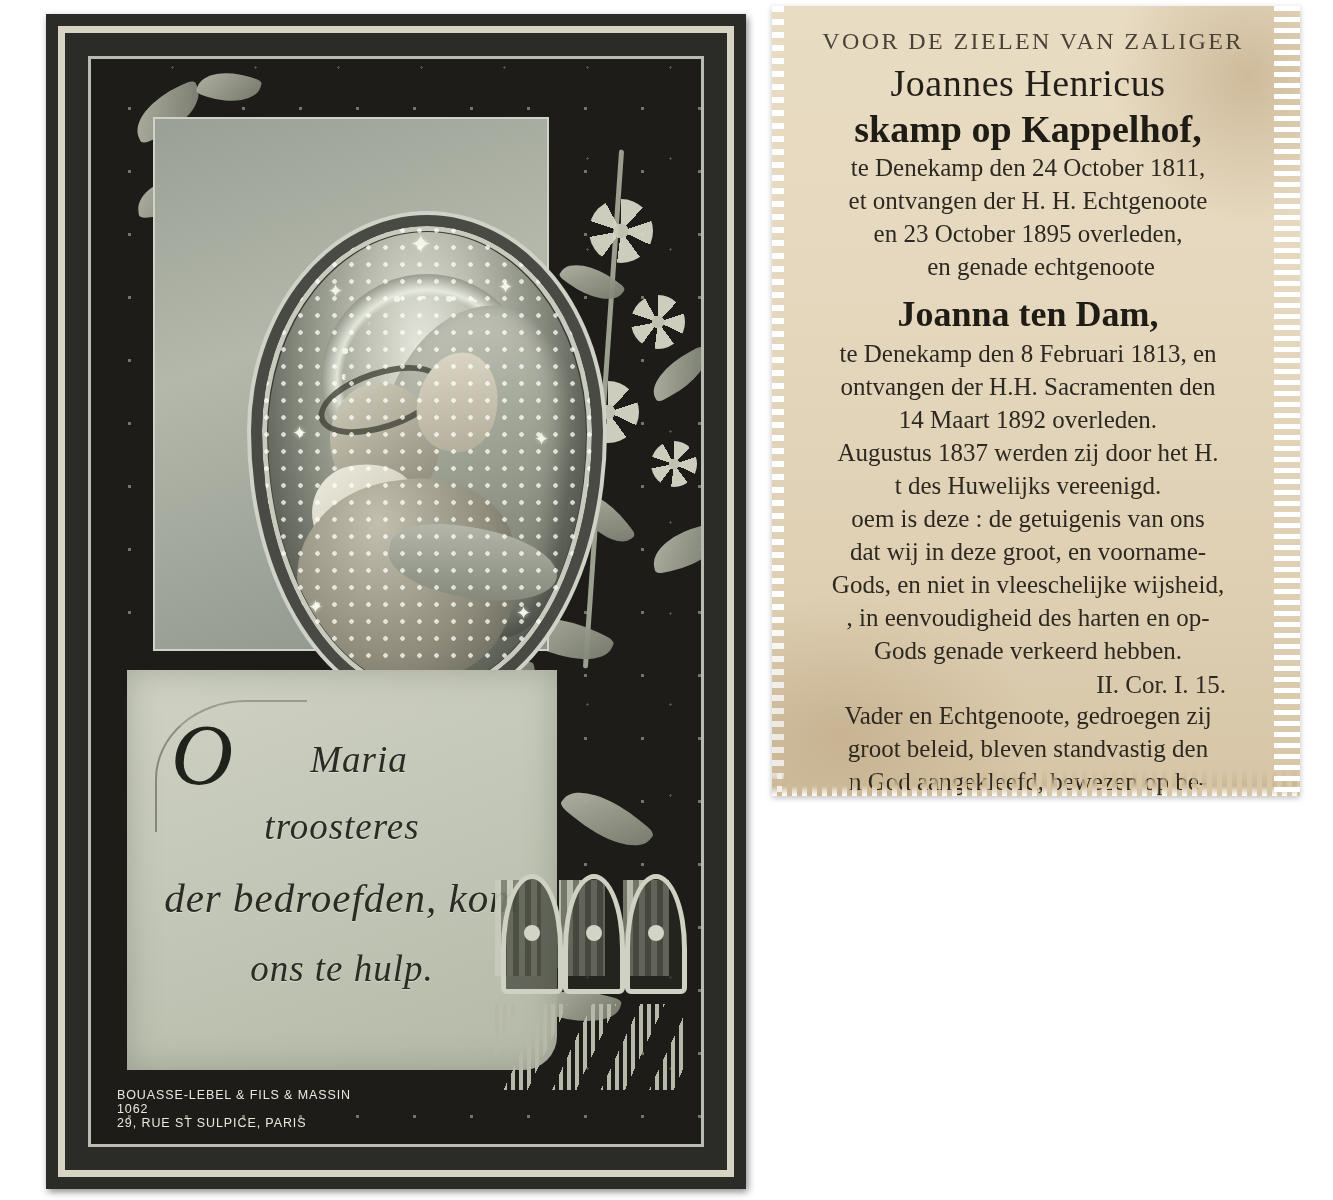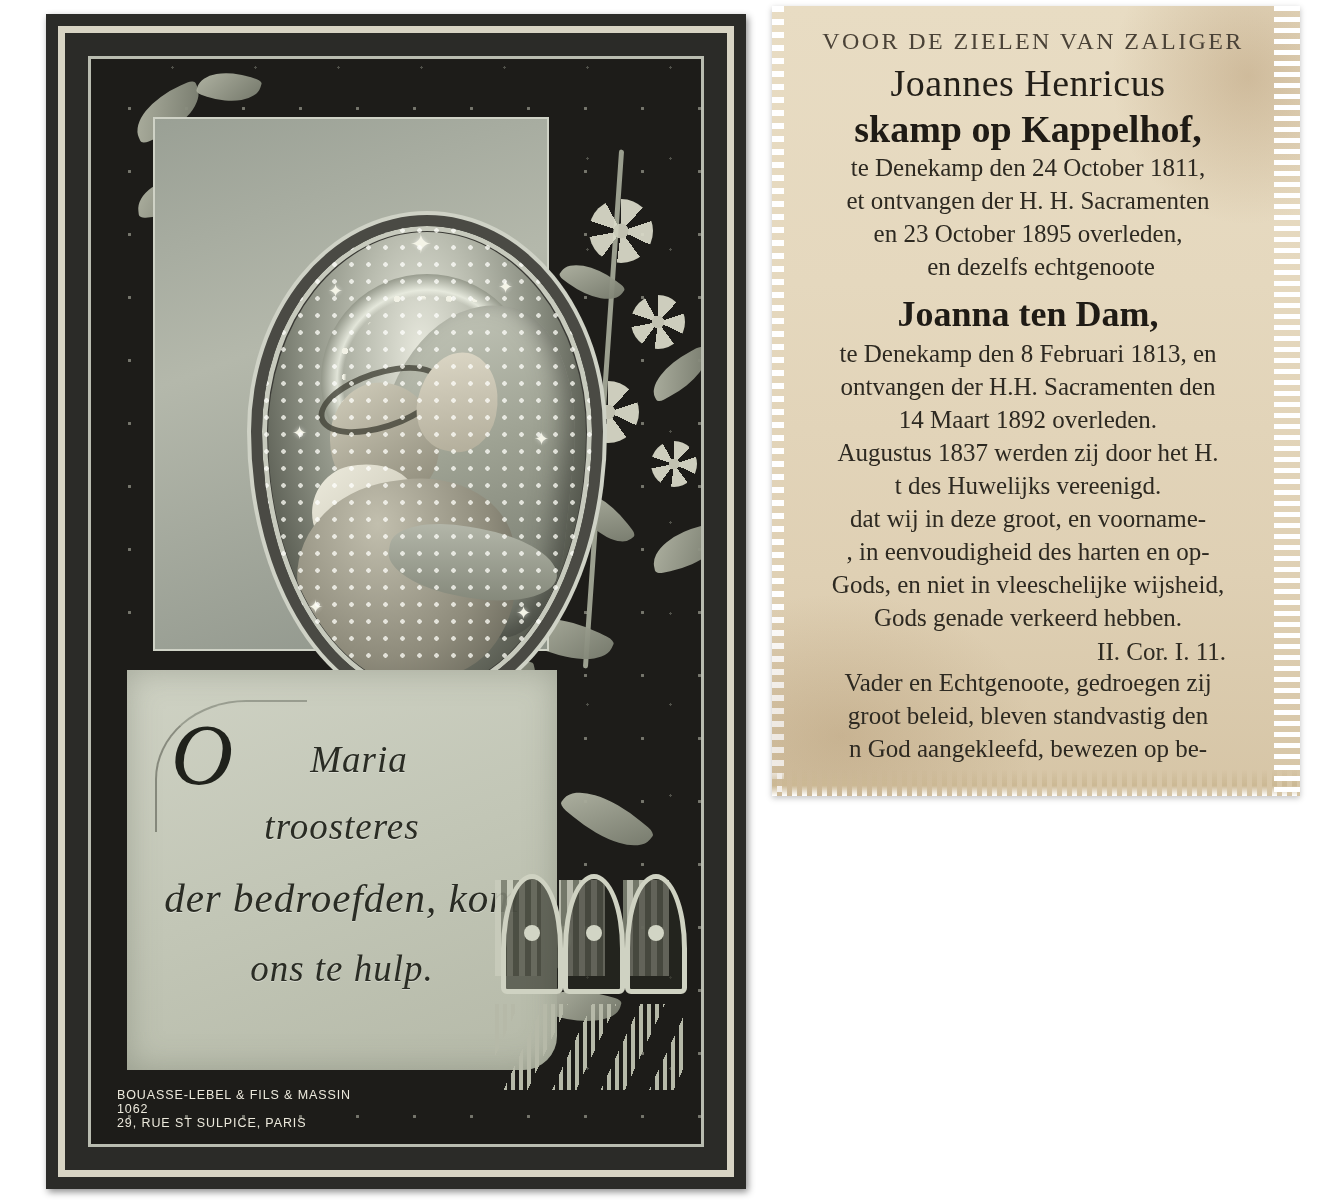--- a/index.html
+++ b/index.html
@@ -527,38 +527,39 @@
   <div class="clip-stain"></div>
   <div class="clip-stain2"></div>
 
   <div class="clip-body">
     <div class="line hdr">VOOR DE ZIELEN VAN ZALIGER</div>
 
     <div class="line name1">Joannes Henricus</div>
     <div class="line name2">skamp op Kappelhof,</div>
 
     <div class="line ln">te Denekamp den 24 October 1811,</div>
-    <div class="line ln">et ontvangen der H. H. Sacramenten</div>
+    <div class="line ln">et ontvangen der H. H. Echtgenoote</div>
     <div class="line ln">en 23 October 1895 overleden,</div>
-    <div class="line ln indent">en dezelfs echtgenoote</div>
+    <div class="line ln indent">en genade echtgenoote</div>
 
     <div class="line name3">Joanna ten Dam,</div>
     <div class="line ln">te Denekamp den 8 Februari 1813, en</div>
     <div class="line ln">ontvangen der H.H. Sacramenten den</div>
     <div class="line ln">14 Maart 1892 overleden.</div>
 
     <div class="line ln">Augustus 1837 werden zij door het H.</div>
     <div class="line ln">t des Huwelijks vereenigd.</div>
 
+    <div class="line ln">oem is deze : de getuigenis van ons</div>
     <div class="line ln">dat wij in deze groot, en voorname-</div>
+    <div class="line ln">Gods, en niet in vleeschelijke wijsheid,</div>
     <div class="line ln">, in eenvoudigheid des harten en op-</div>
-    <div class="line ln">Gods, en niet in vleeschelijke wijsheid,</div>
     <div class="line ln">Gods genade verkeerd hebben.</div>
 
-    <div class="cite">II. Cor. I. 11.</div>
+    <div class="cite">II. Cor. I. 15.</div>
 
     <div class="line ln">Vader en Echtgenoote, gedroegen zij</div>
     <div class="line ln">groot beleid, bleven standvastig den</div>
     <div class="line ln">n God aangekleefd, bewezen op be-</div>
 
   </div>
 
   <div class="bottom-fade"></div>
 </div>
 

